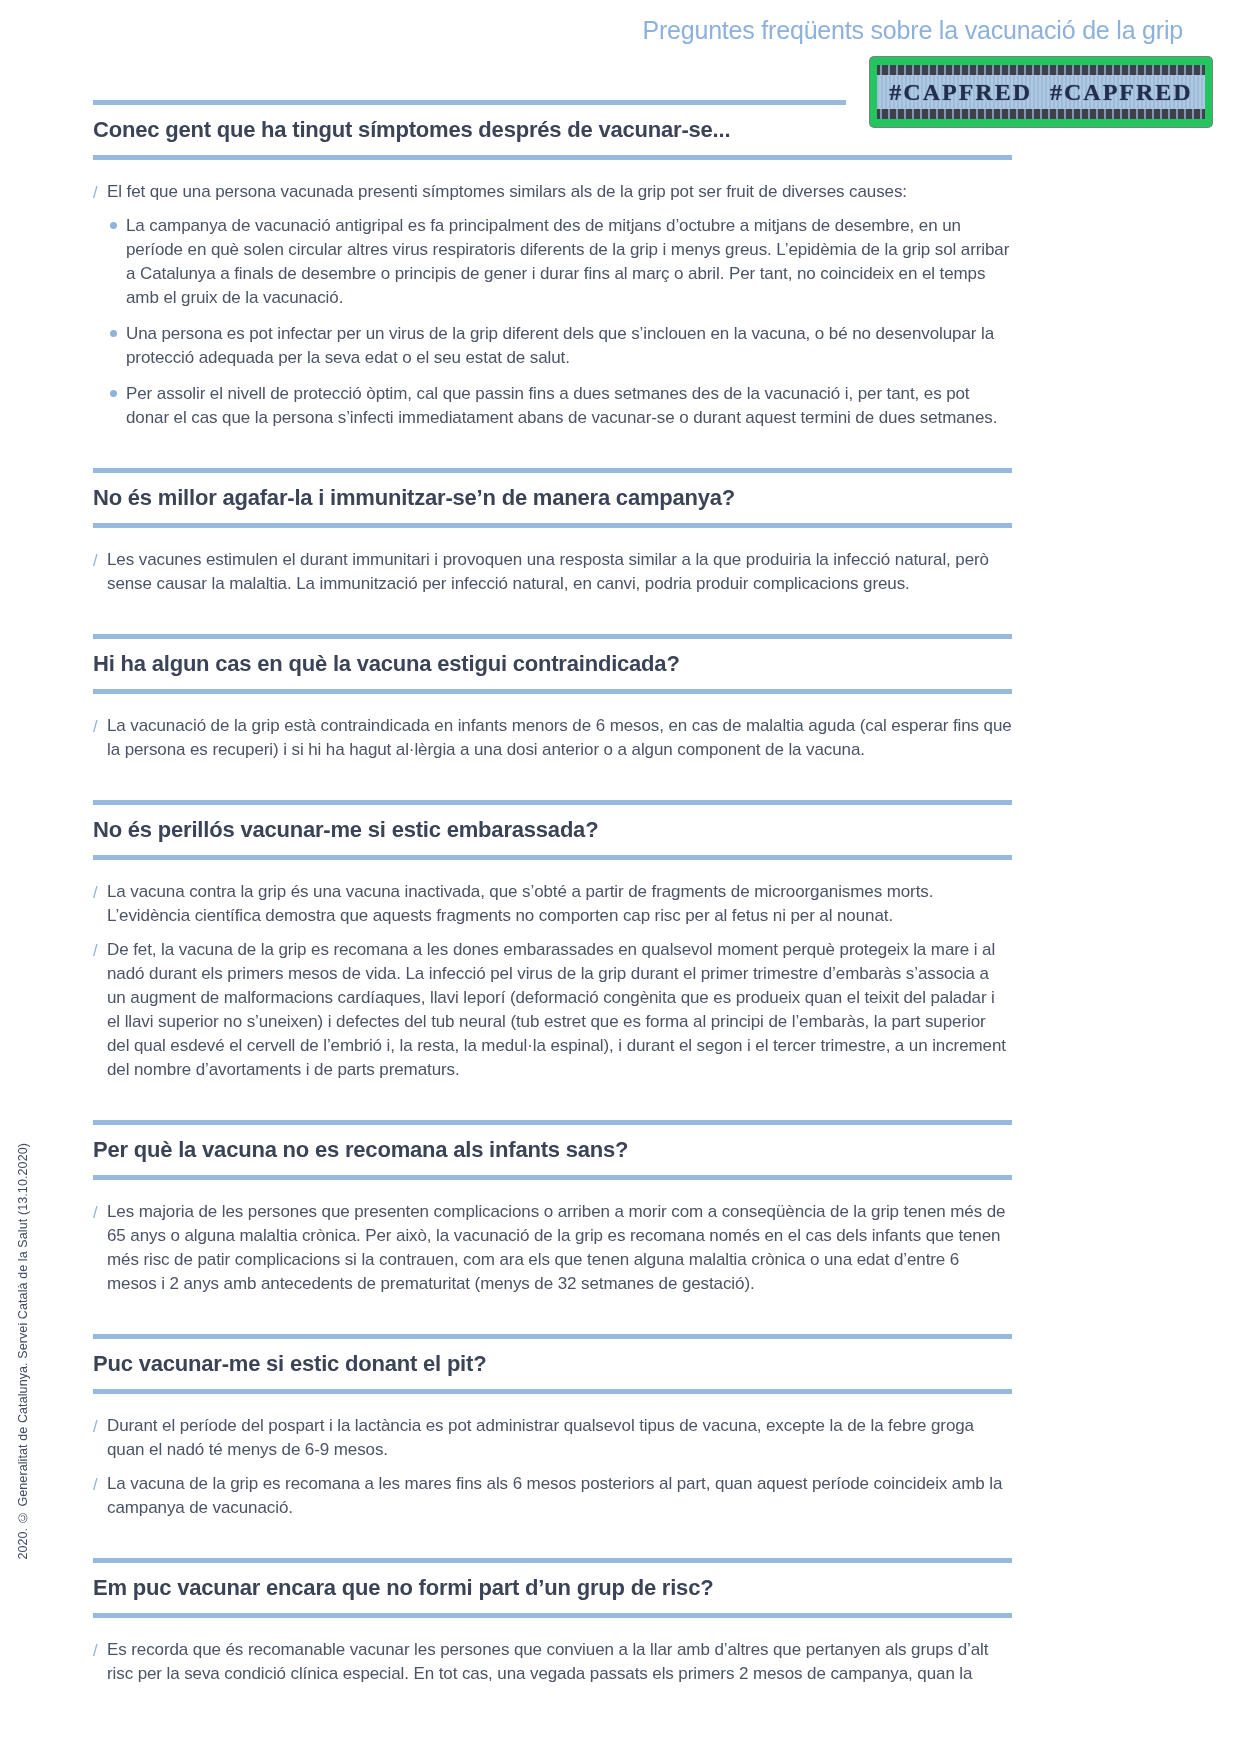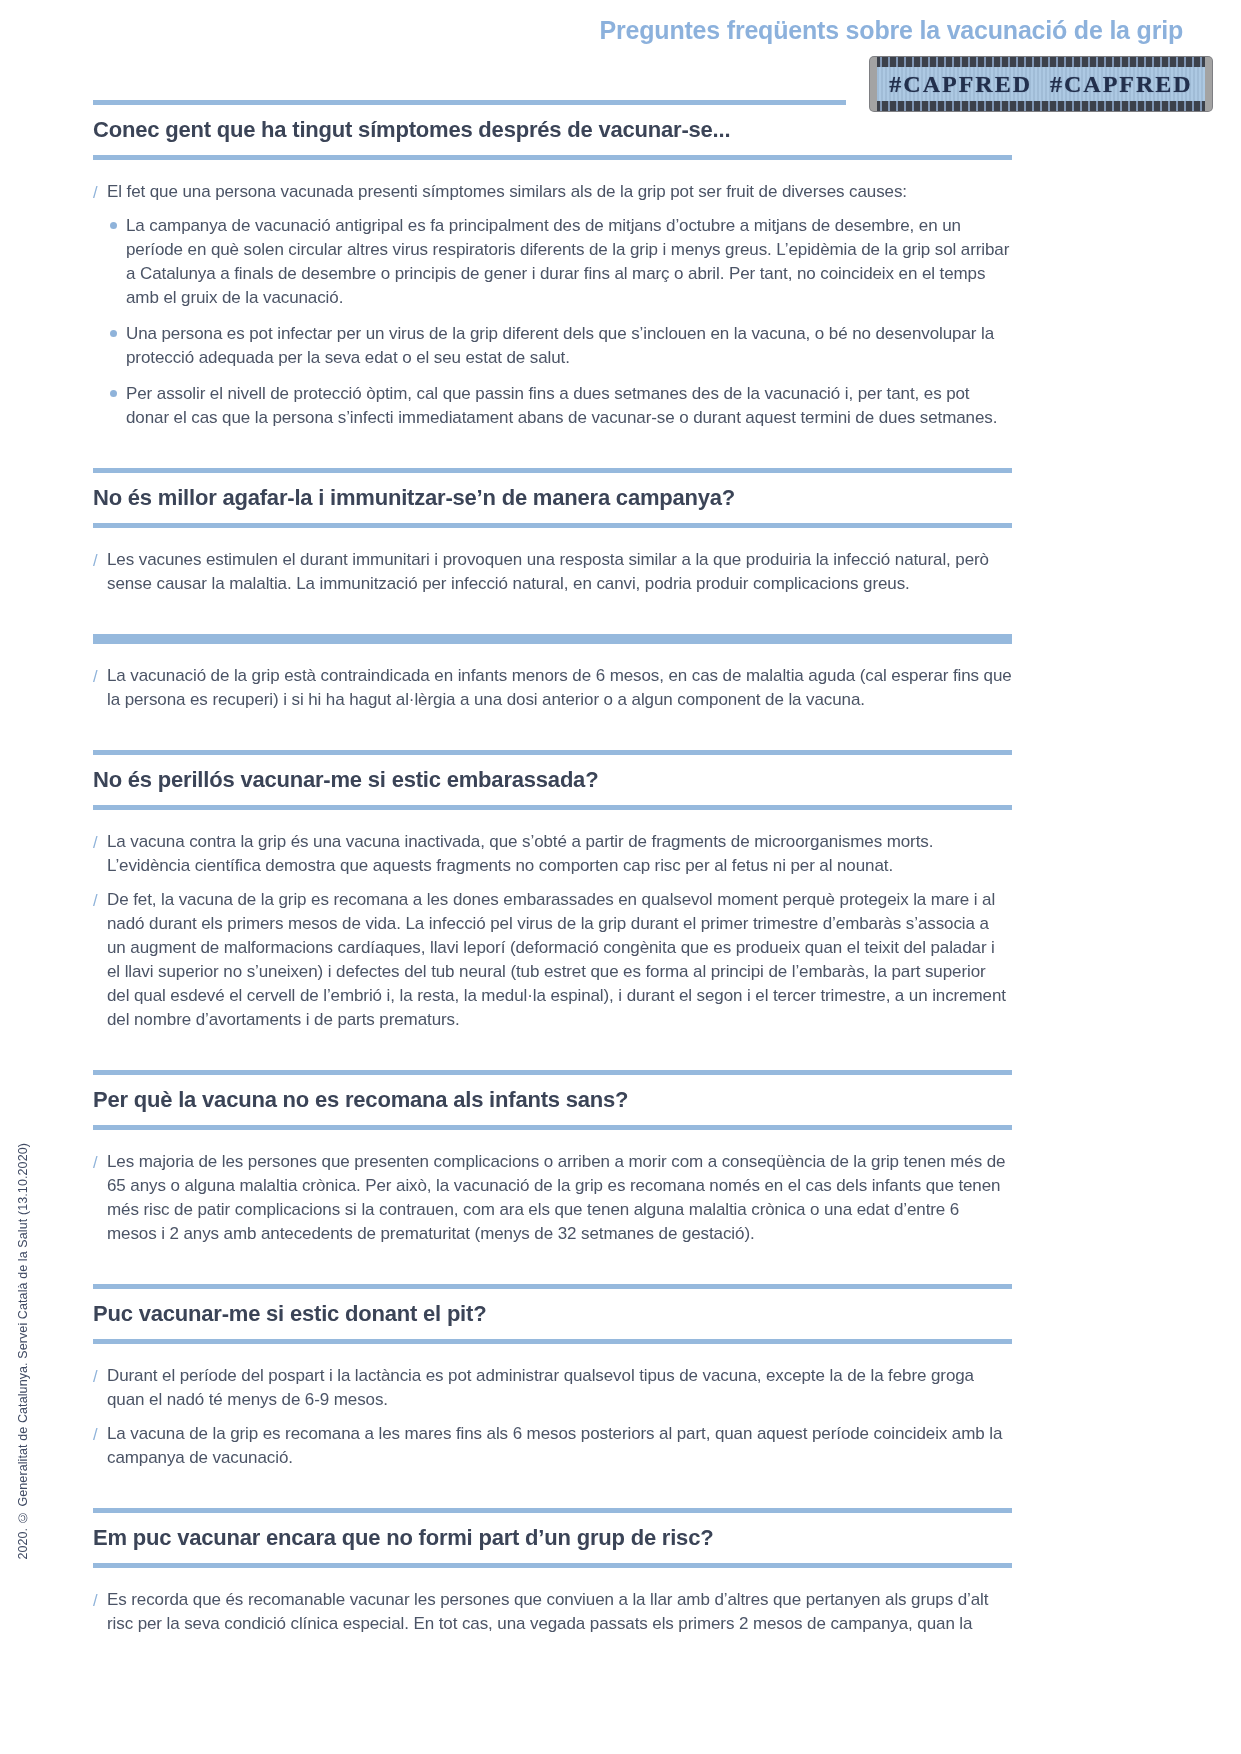--- a/index.html
+++ b/index.html
@@ -4,29 +4,29 @@
 <style>
   html,body { margin:0; padding:0; background:#ffffff; }
   .page {
     position:relative; width:1241px; height:1754px; background:#ffffff;
     overflow:hidden; font-family:"Liberation Sans", sans-serif;
   }
 
   
   .header-title {
     position:absolute; top:16px; right:58px;
-    font-size:25px; font-weight:bold; letter-spacing:-0.2px;
+    font-size:25px; font-weight:normal; letter-spacing:-0.2px;
     color:#8cb1dc; white-space:nowrap;
   }
 
   
   .badge {
     position:absolute; top:57px; left:870px; width:328px; height:54px;
     display:flex; flex-direction:column;
-    background:#a3a3a3; padding:0 7px; border-radius:4px;
+    background:#22c55e; padding:8px 7px; border-radius:4px;
     box-shadow:0 0 0 1px rgba(40,42,48,.6);
   }
   .badge .knit-row {
     height:10px; flex:none;
     background:repeating-linear-gradient(90deg,#3c414b 0 3px,#8096b4 3px 5px,#3c414b 5px 8px);
   }
   .badge .badge-band {
     flex:1; background:#a9c6e2;
     background-image:repeating-linear-gradient(90deg, rgba(0,0,0,0.05) 0 2px, rgba(255,255,255,0.05) 2px 4px);
     display:flex; align-items:center; justify-content:center;
@@ -112,20 +112,21 @@
         <div class="rule rule-bottom"></div>
         <div class="answers">
           <div class="para-row">
             <span class="slash">/</span>
             <p class="para-text">Les vacunes estimulen el durant immunitari i provoquen una resposta similar a la que produiria la infecció natural, però sense causar la malaltia. La immunització per infecció natural, en canvi, podria produir complicacions greus.</p>
           </div>
         </div>
       </section>
       <section class="section">
         <div class="rule rule-top"></div>
+        <h2 class="section-heading">Hi ha algun cas en què la vacuna estigui contraindicada?</h2>
         <div class="rule rule-bottom"></div>
         <div class="answers">
           <div class="para-row">
             <span class="slash">/</span>
             <p class="para-text">La vacunació de la grip està contraindicada en infants menors de 6 mesos, en cas de malaltia aguda (cal esperar fins que la persona es recuperi) i si hi ha hagut al·lèrgia a una dosi anterior o a algun component de la vacuna.</p>
           </div>
         </div>
       </section>
       <section class="section">
         <div class="rule rule-top"></div>

